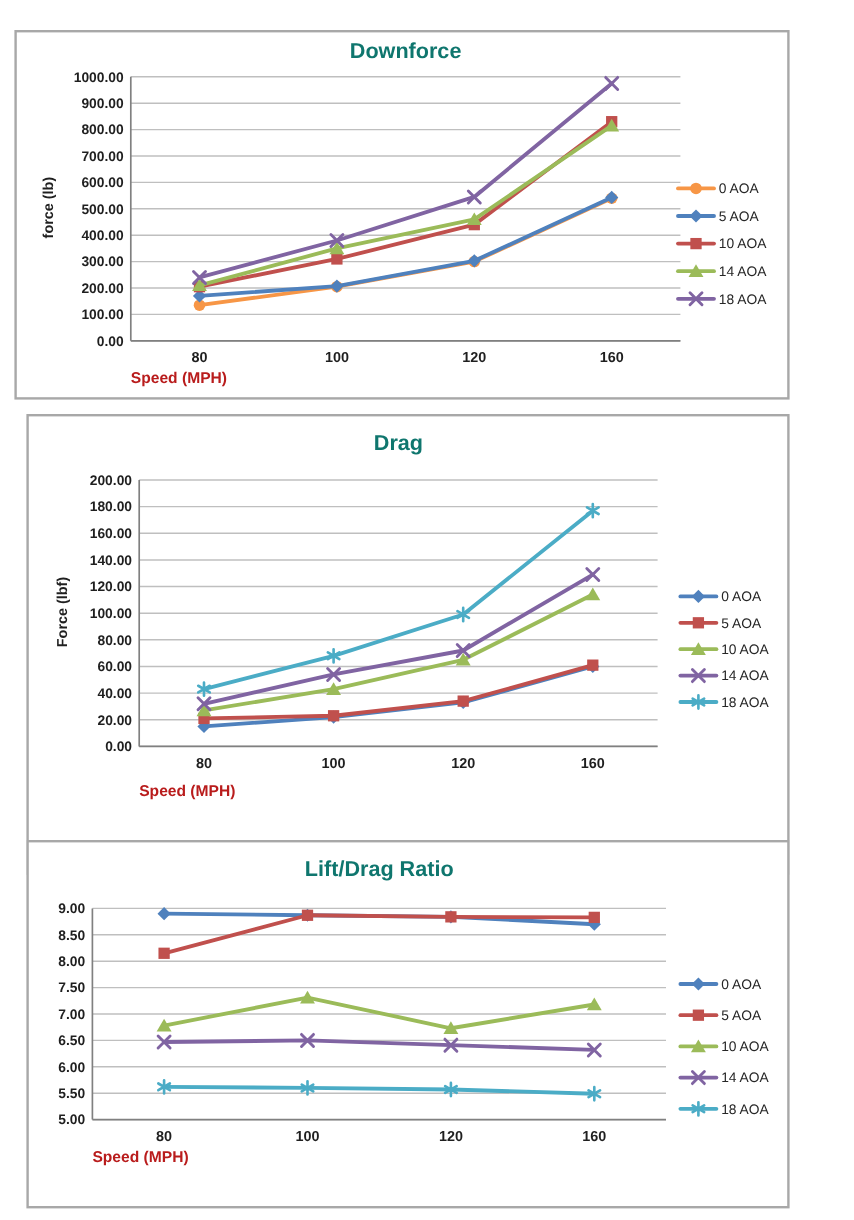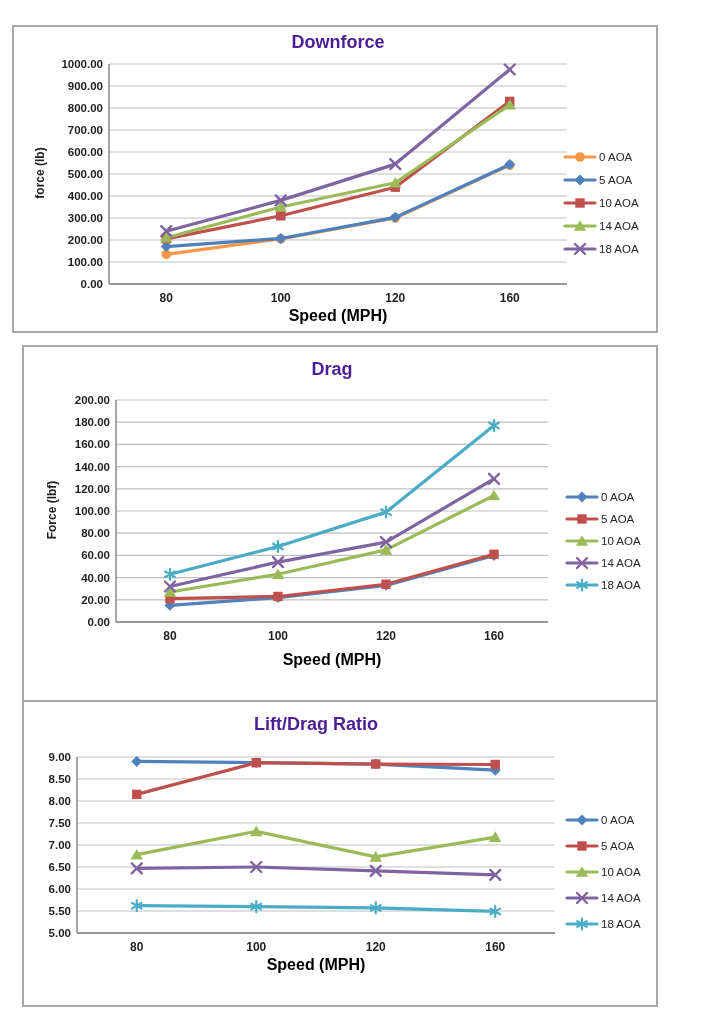--- a/index.html
+++ b/index.html
@@ -3,25 +3,25 @@
 <meta charset="utf-8">
 <style>
   html,body{margin:0;padding:0;}
   body{width:712px;height:1017px;position:relative;background:#ffffff;
        font-family:"Liberation Sans",sans-serif;overflow:hidden;}
   .panel{position:absolute;background:#ffffff;border:2px solid #A8A8A8;box-sizing:border-box;}
   .p1{left:12px;top:25px;width:646px;height:308px;}
   .p2{left:22px;top:345px;width:636px;height:384px;}
   .p3{left:22px;top:700px;width:636px;height:307px;}
   .panel svg{position:absolute;left:0;top:0;}
-  .ctitle{position:absolute;text-align:center;font-weight:bold;font-size:18px;color:#4c1d95;letter-spacing:0px;}
+  .ctitle{position:absolute;text-align:center;font-weight:bold;font-size:18px;color:#0f766e;letter-spacing:0px;}
   .t1{left:95px;top:5px;width:458px;}
   .t2{left:92px;top:12px;width:432px;}
   .t3{left:53px;top:12px;width:478px;}
-  .xtitle{position:absolute;text-align:center;font-weight:bold;font-size:16px;color:#000000;}
+  .xtitle{position:absolute;font-weight:bold;font-size:13px;color:#b91c1c;}
   .x1{left:95px;top:280px;width:458px;}
   .x2{left:92px;top:304px;width:432px;}
   .x3{left:53px;top:254px;width:478px;}
   .ytitle{position:absolute;width:160px;text-align:center;font-weight:bold;font-size:12px;color:#1F1F1F;
           transform:rotate(-90deg);}
   .y1{left:-54px;top:139px;}
   .y2{left:-52px;top:156px;}
   text{font-family:"Liberation Sans",sans-serif;}
 </style>
 </head>

